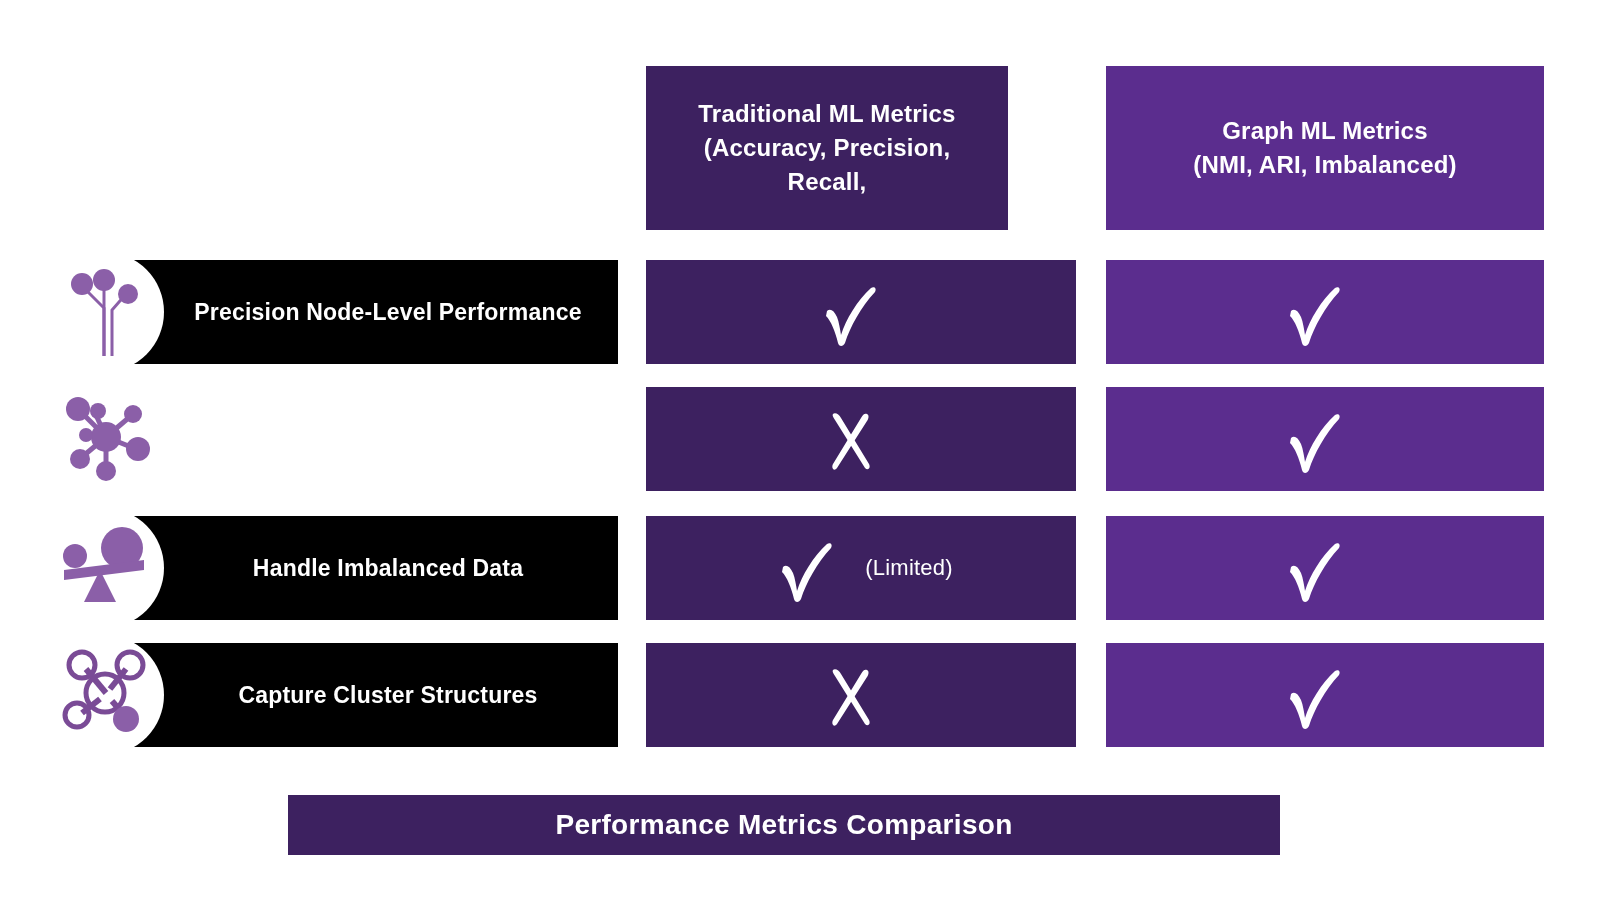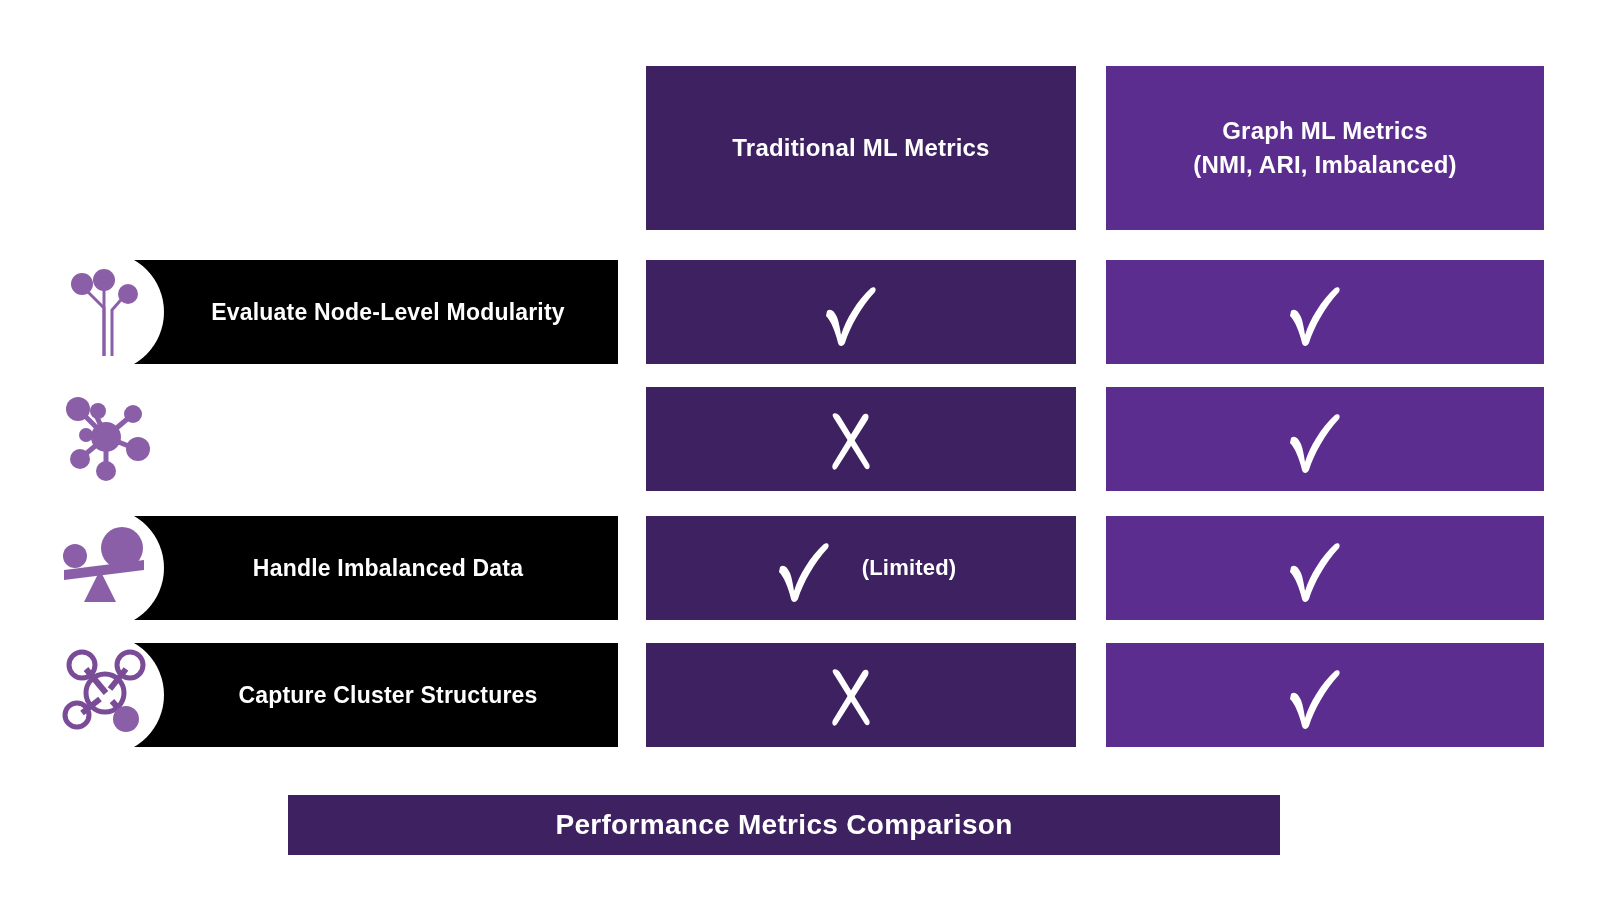--- a/index.html
+++ b/index.html
@@ -32,21 +32,21 @@
     color: #ffffff;
     font-size: 24px;
     font-weight: 700;
     line-height: 1.42;
     letter-spacing: 0.2px;
     padding: 0 18px;
   }
   .col-header-text { display: block; }
   .col-header-line { display: block; }
 
-  #col-header-0 { left: 646px; width: 430px; background: #3d2160; }
+  #col-header-0 { left: 646px; width: 362px; background: #3d2160; }
   #col-header-1 { left: 1106px; width: 438px; background: #5b2d8e; }
 
   
   .row {
     position: absolute;
     left: 0;
     width: 1600px;
     height: 104px;
   }
   #row-0 { top: 260px; }
@@ -111,21 +111,21 @@
     justify-content: center;
     gap: 22px;
   }
   .cell-0 { left: 646px; width: 430px; background: #3d2160; }
   .cell-1 { left: 1106px; width: 438px; background: #5b2d8e; }
 
   .mark { display: block; width: 74px; height: 74px; flex: 0 0 auto; }
   .mark-note {
     color: #ffffff;
     font-size: 22px;
-    font-weight: 700;
+    font-weight: 400;
     letter-spacing: 0.2px;
     white-space: nowrap;
   }
 
   
   #footer-banner {
     position: absolute;
     left: 288px;
     top: 795px;
     width: 992px;
@@ -143,33 +143,34 @@
   }
 </style>
 </head>
 <body>
 
 <div id="infographic">
 
   <div class="col-header" id="col-header-0">
     <span class="col-header-text">
       <span class="col-header-line">Traditional ML Metrics</span>
+      <span class="col-header-line">(Accuracy, Precision, Recall,</span>
     </span>
   </div>
 
   <div class="col-header" id="col-header-1">
     <span class="col-header-text">
       <span class="col-header-line">Graph ML Metrics</span>
       <span class="col-header-line">(NMI, ARI, Imbalanced)</span>
     </span>
   </div>
 
   <div class="row" id="row-0">
     <div class="row-label">
-      <span class="row-label-text">Evaluate Node-Level Modularity</span>
+      <span class="row-label-text">Precision Node-Level Performance</span>
     </div>
     <svg class="row-icon" viewBox="0 0 100 96">
       <g stroke="#8b5fa8" stroke-width="3" fill="none">
         <path d="M22 22 L44 44 L44 92"></path>
         <path d="M44 16 L44 92"></path>
         <path d="M66 30 L52 46 L52 92"></path>
       </g>
       <circle cx="22" cy="20" r="11" fill="#8b5fa8"></circle>
       <circle cx="44" cy="16" r="11" fill="#8b5fa8"></circle>
       <circle cx="68" cy="30" r="10" fill="#8b5fa8"></circle>

